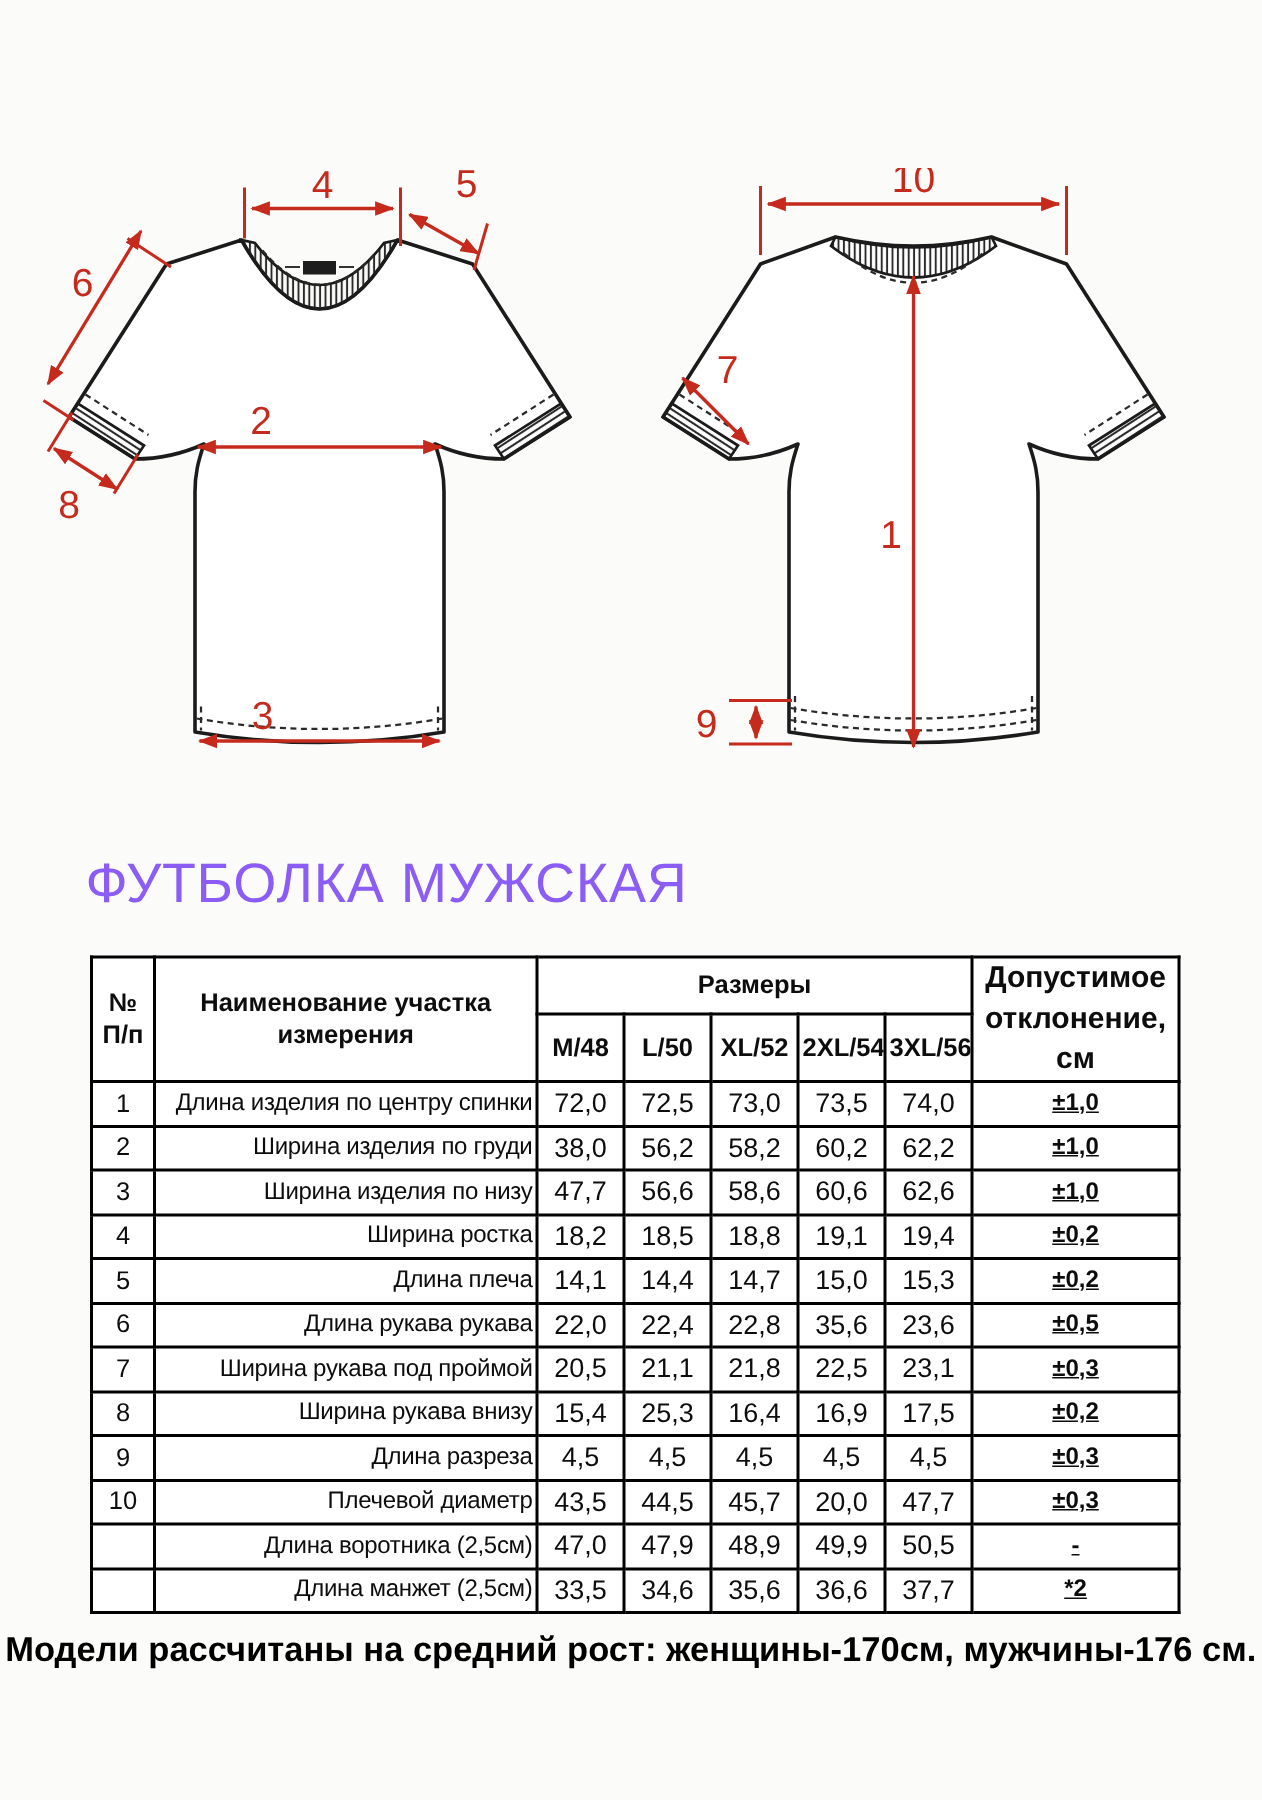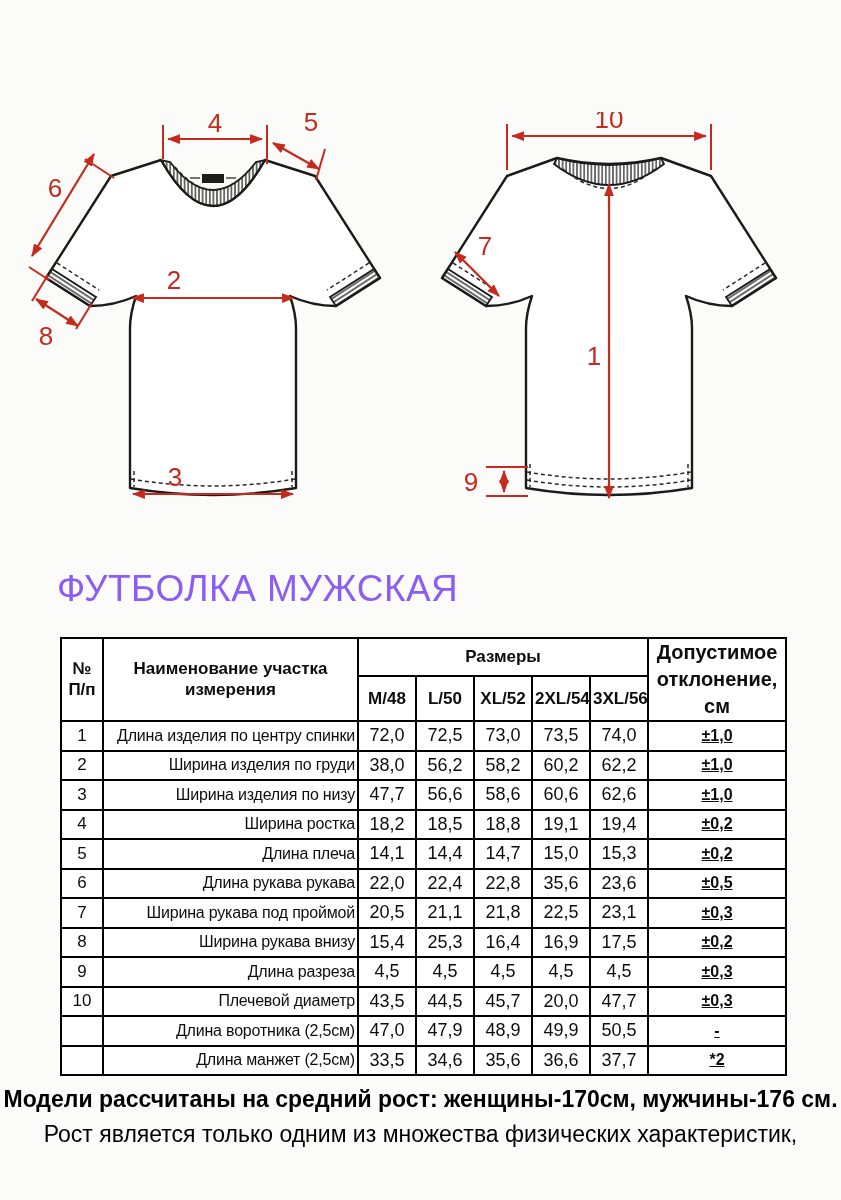--- a/index.html
+++ b/index.html
@@ -332,16 +332,15 @@
         <td>35,6</td>
         <td>36,6</td>
         <td>37,7</td>
         <td class="c-tol">*2</td>
       </tr>
     </tbody>
   </table>
 
   <div class="footer">
     <div class="l1">Модели рассчитаны на средний рост: женщины-170см, мужчины-176 см.</div>
-    <div class="l2">Рост является только одним из множества физических характеристик,</div>
   </div>
 
 </div>
 
 </body></html>

